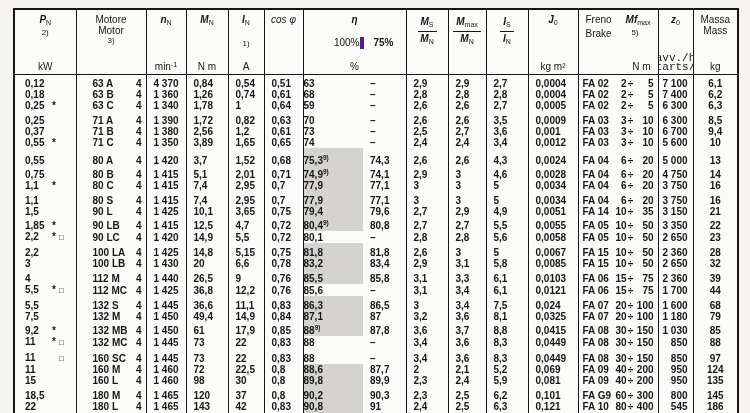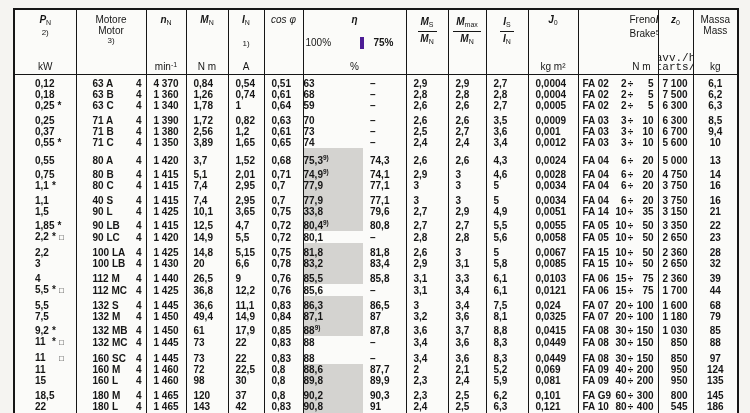--- a/index.html
+++ b/index.html
@@ -22,35 +22,35 @@
   .hwrap { height:64px; display:flex; flex-direction:column; justify-content:space-between; align-items:center; padding:4px 2px 2px; }
   .hwrap.stretch { align-items:stretch; }
   .sym { font-style:italic; font-weight:bold; }
   .isym { font-style:italic; }
   thead sub { font-size:7px; vertical-align:-2px; }
   thead sup { font-size:7px; vertical-align:3px; }
   .note { font-size:8px; line-height:9px; }
   .hunit { font-size:10px; }
   .htopgrp { display:flex; flex-direction:column; align-items:center; line-height:11px; }
   .emid { display:flex; width:100%; line-height:12px; }
-  .e1 { flex:0 0 58px; text-align:left; border-right:4px solid #4c1d95; }
+  .e1 { flex:0 0 58px; text-align:right; border-right:4px solid #4c1d95; }
   .e2 { flex:1; text-align:center;font-weight:bold; }
   .frac { display:inline-block; text-align:center; line-height:11px; margin-top:2px; }
   .fn { display:block; border-bottom:1px solid #161616; padding:0 3px 1px; }
   .fd { display:block; padding-top:1px; }
   .hrow { display:flex; justify-content:space-between; width:100%; padding:0 5px; line-height:11px; }
   .hrow .note { margin-right:12px; }
   .hrow.bot { justify-content:flex-end; }
   .zunits { font-size:11px; line-height:9px; text-align:center;font-family:Liberation Mono, monospace; }
 
   
   tbody td { font-size:10px; font-weight:bold; line-height:11px; white-space:nowrap; vertical-align:bottom; }
   tbody tr:first-child td { padding-top:3px; }
   tr.grp td { padding-top:4px; }
-  .c-pn .pnv { display:inline-block; min-width:34px; padding-left:20px; }
+  .c-pn .pnv { display:inline-block; min-width:34px; padding-left:10px; }
   .mkstar { display:inline-block; width:10px; text-align:center; }
   .mksq { display:inline-block; width:12px; font-size:8px; }
   .c-motor .mname { padding-left:16px; }
   .c-motor .poles { float:right; padding-right:4px; }
   .c-num { padding-left:7px; text-align:left; }
   .c-e100 { }
   .c-e100.hl { background:#d4d3d0; }
   tbody sup { font-size:6.5px; vertical-align:4px; }
   .c-brake .bt  { display:inline-block; width:34px; padding-left:4px; }
   .c-brake .blo { display:inline-block; width:14px; text-align:right; }
@@ -165,21 +165,21 @@
           </div>
         </th>
         <th class="br">
           <div class="hwrap">
             <div><span class="sym">J</span><sub>0</sub></div>
             <div class="hunit">kg m²</div>
           </div>
         </th>
         <th class="br">
           <div class="hwrap stretch">
-            <div class="htopgrp" style="align-items:center;margin-left:44px;">
+            <div class="htopgrp" style="align-items:center;">
               <div class="hrow">
                   <span>Freno</span>
                   <span><span class="sym">Mf</span><sub>max</sub></span>
                 </div>
               <div class="hrow">
                   <span>Brake</span>
                   <span class="note">5)</span>
                 </div>
             </div>
             <div class="hrow bot">
@@ -232,21 +232,21 @@
           <td class="c-num br">1,26</td>
           <td class="c-num br">0,74</td>
           <td class="c-num br">0,61</td>
           <td class="c-e100">68</td>
           <td class="c-num br">–</td>
           <td class="c-num br">2,8</td>
           <td class="c-num br">2,8</td>
           <td class="c-num br">2,8</td>
           <td class="c-num br">0,0004</td>
           <td class="c-brake br"><span class="bt">FA 02</span><span class="blo">2</span><span class="bdiv">÷</span><span class="bhi">5</span></td>
-          <td class="c-z0 br">7 500</td>
+          <td class="c-z0 br">7 400</td>
           <td class="c-mass">6,2</td>
         </tr>
         <tr>
           <td class="c-pn br"><span class="pnv">0,25</span><span class="mkstar">*</span><span class="mksq"></span></td>
           <td class="c-motor br"><span class="poles">4</span><span class="mname">63 C</span></td>
           <td class="c-num br">1 340</td>
           <td class="c-num br">1,78</td>
           <td class="c-num br">1</td>
           <td class="c-num br">0,64</td>
           <td class="c-e100">59</td>
@@ -356,21 +356,21 @@
           <td class="c-num br">3</td>
           <td class="c-num br">3</td>
           <td class="c-num br">5</td>
           <td class="c-num br">0,0034</td>
           <td class="c-brake br"><span class="bt">FA 04</span><span class="blo">6</span><span class="bdiv">÷</span><span class="bhi">20</span></td>
           <td class="c-z0 br">3 750</td>
           <td class="c-mass">16</td>
         </tr>
         <tr class="grp">
           <td class="c-pn br"><span class="pnv">1,1</span><span class="mkstar"></span><span class="mksq"></span></td>
-          <td class="c-motor br"><span class="poles">4</span><span class="mname">40 S</span></td>
+          <td class="c-motor br"><span class="poles">4</span><span class="mname">80 S</span></td>
           <td class="c-num br">1 415</td>
           <td class="c-num br">7,4</td>
           <td class="c-num br">2,95</td>
           <td class="c-num br">0,7</td>
           <td class="c-e100 hl">77,9</td>
           <td class="c-num br">77,1</td>
           <td class="c-num br">3</td>
           <td class="c-num br">3</td>
           <td class="c-num br">5</td>
           <td class="c-num br">0,0034</td>
@@ -378,21 +378,21 @@
           <td class="c-z0 br">3 750</td>
           <td class="c-mass">16</td>
         </tr>
         <tr>
           <td class="c-pn br"><span class="pnv">1,5</span><span class="mkstar"></span><span class="mksq"></span></td>
           <td class="c-motor br"><span class="poles">4</span><span class="mname">90 L</span></td>
           <td class="c-num br">1 425</td>
           <td class="c-num br">10,1</td>
           <td class="c-num br">3,65</td>
           <td class="c-num br">0,75</td>
-          <td class="c-e100 hl">33,8</td>
+          <td class="c-e100 hl">79,4</td>
           <td class="c-num br">79,6</td>
           <td class="c-num br">2,7</td>
           <td class="c-num br">2,9</td>
           <td class="c-num br">4,9</td>
           <td class="c-num br">0,0051</td>
           <td class="c-brake br"><span class="bt">FA 14</span><span class="blo">10</span><span class="bdiv">÷</span><span class="bhi">35</span></td>
           <td class="c-z0 br">3 150</td>
           <td class="c-mass">21</td>
         </tr>
         <tr>

